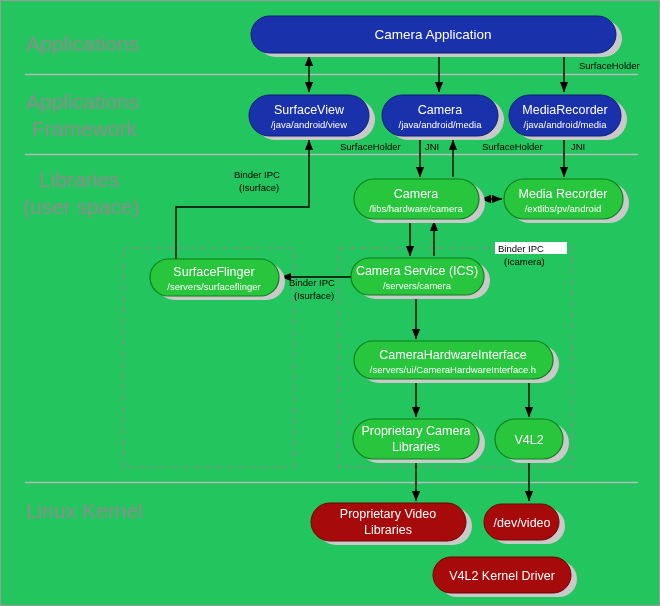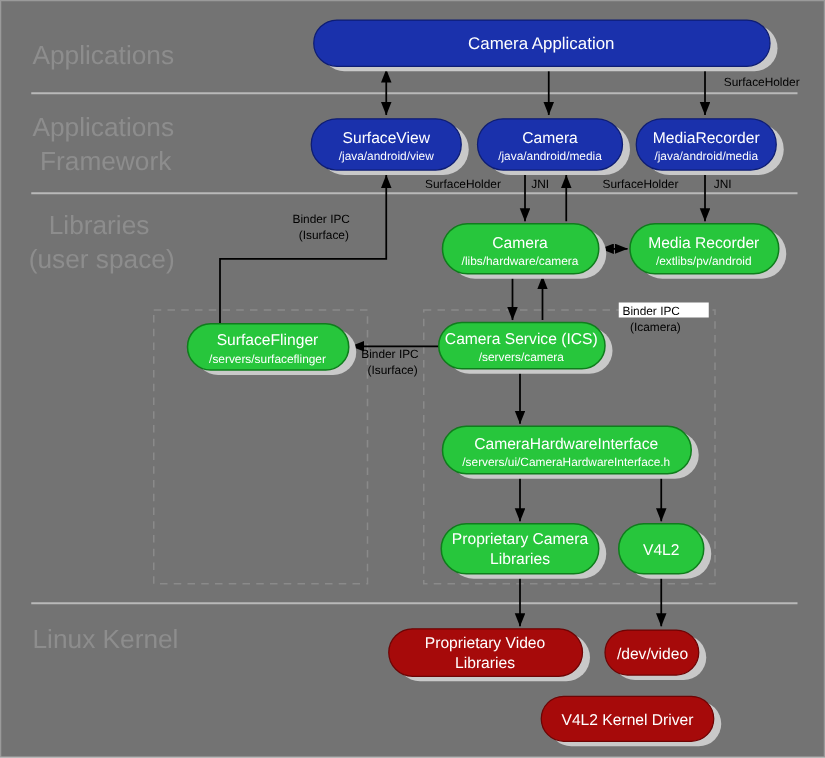--- a/index.html
+++ b/index.html
@@ -1,17 +1,17 @@
 <!DOCTYPE html>
 <html><head>
 <meta charset="utf-8">
 <style>
   html,body{margin:0;padding:0;background:#ffffff;}
   body{font-family:"Liberation Sans","DejaVu Sans",sans-serif;}
-  #canvas{position:relative;width:660px;height:606px;background:#737373;
+  #canvas{position:relative;width:660px;height:606px;background:#22c55e;
           border:1px solid #9a9a9a;box-sizing:border-box;overflow:hidden;}
   svg#diagram{position:absolute;left:0;top:0;width:660px;height:606px;}
   .layer-label{fill:#8d8d8d;font-family:"Liberation Sans",sans-serif;font-size:21px;}
   .node-title{fill:#ffffff;font-family:"Liberation Sans",sans-serif;font-size:12.5px;text-anchor:middle;}
   .node-title.big{font-size:13.5px;}
   .node-sub{fill:#ffffff;font-family:"Liberation Sans",sans-serif;font-size:9.5px;text-anchor:middle;}
   .edge-label{fill:#000000;font-family:"Liberation Sans",sans-serif;font-size:9.5px;}
   .divider{stroke:#b9b9b9;stroke-width:1.6;}
   .flow{stroke:#000000;stroke-width:1.4;fill:none;}
   .dashgroup{stroke:#8a8a8a;stroke-width:1.2;fill:none;stroke-dasharray:6 5;}

